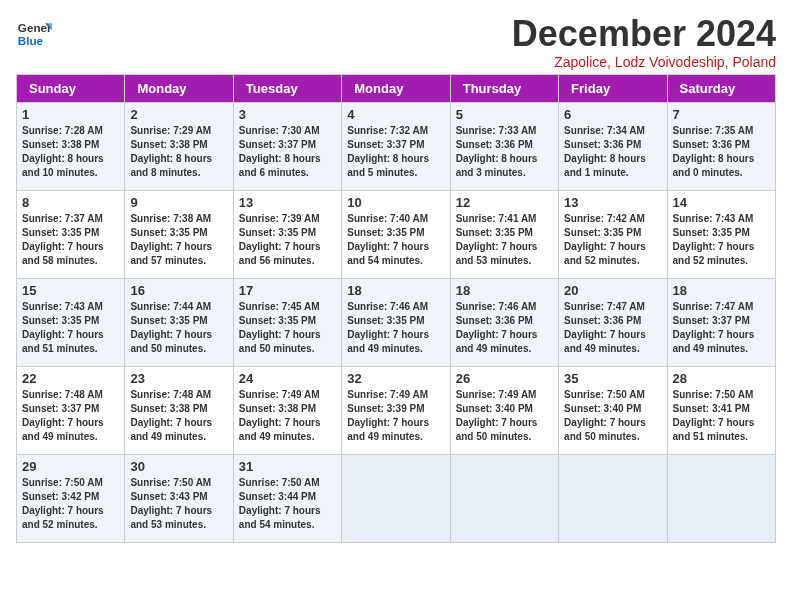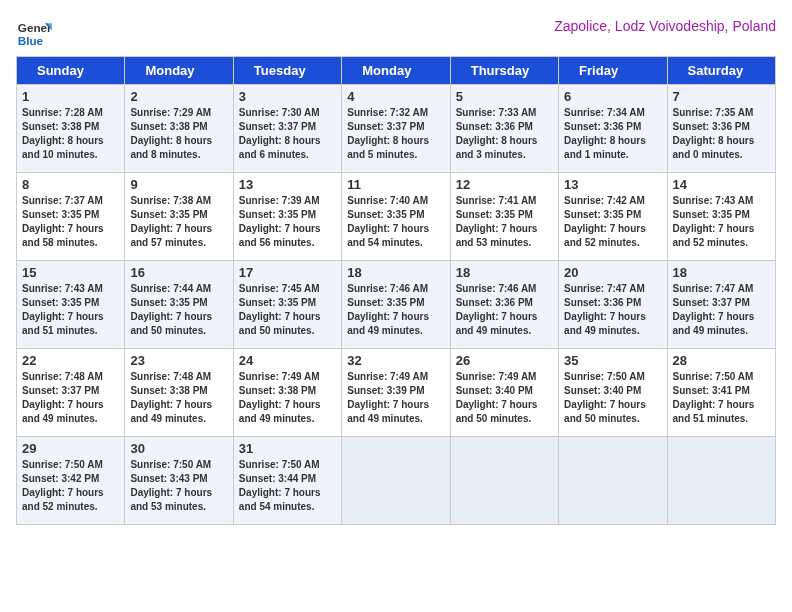--- a/index.html
+++ b/index.html
@@ -27,34 +27,34 @@
     }
     .title-area { text-align: right; }
     .month-title {
       font-size: 36px;
       font-weight: bold;
       color: #333;
       line-height: 1;
     }
     .subtitle {
       font-size: 14px;
-      color: #a21caf;
+      color: #b91c1c;
       margin-top: 2px;
     }
     table {
       width: 100%;
       border-collapse: collapse;
       table-layout: fixed;
     }
     thead tr th {
-      background-color: #1d4ed8;
+      background-color: #a21caf;
       color: #fff;
       font-size: 13px;
       font-weight: bold;
-      padding: 6px 20px;
+      padding: 6px 12px;
       text-align: left;
       border: 1px solid #ccc;
     }
     tbody tr td {
       vertical-align: top;
       border: 1px solid #ccc;
       padding: 4px 5px;
       font-size: 10.5px;
       color: #333;
       min-height: 80px;
@@ -89,20 +89,21 @@
 <div class="header-area">
   <div class="logo">
     <svg class="logo-icon" viewBox="0 0 40 40">
       <text x="2" y="18" font-size="13" font-weight="bold" fill="#333" font-family="Arial">General</text>
       <text x="2" y="32" font-size="13" font-weight="bold" fill="#1a6bbf" font-family="Arial">Blue</text>
       <polygon points="32,8 40,16 36,8" fill="#1a6bbf"></polygon>
       <polygon points="36,8 40,16 40,8" fill="#5aaff0"></polygon>
     </svg>
   </div>
   <div class="title-area">
+    <div class="month-title">December 2024</div>
     <div class="subtitle">Zapolice, Lodz Voivodeship, Poland</div>
   </div>
 </div>
 
 <table>
   <thead>
     <tr>
     <th>Sunday</th>
         <th>Monday</th>
         <th>Tuesday</th>
@@ -150,21 +151,21 @@
         </td>
         <td>
           <span class="day-num">9</span>
           <div class="cell-content">Sunrise: 7:38 AM<br>Sunset: 3:35 PM<br>Daylight: 7 hours and 57 minutes.</div>
         </td>
         <td>
           <span class="day-num">13</span>
           <div class="cell-content">Sunrise: 7:39 AM<br>Sunset: 3:35 PM<br>Daylight: 7 hours and 56 minutes.</div>
         </td>
         <td>
-          <span class="day-num">11</span>
+          <span class="day-num">10</span>
           <div class="cell-content">Sunrise: 7:40 AM<br>Sunset: 3:35 PM<br>Daylight: 7 hours and 54 minutes.</div>
         </td>
         <td>
           <span class="day-num">12</span>
           <div class="cell-content">Sunrise: 7:41 AM<br>Sunset: 3:35 PM<br>Daylight: 7 hours and 53 minutes.</div>
         </td>
         <td>
           <span class="day-num">13</span>
           <div class="cell-content">Sunrise: 7:42 AM<br>Sunset: 3:35 PM<br>Daylight: 7 hours and 52 minutes.</div>
         </td>

